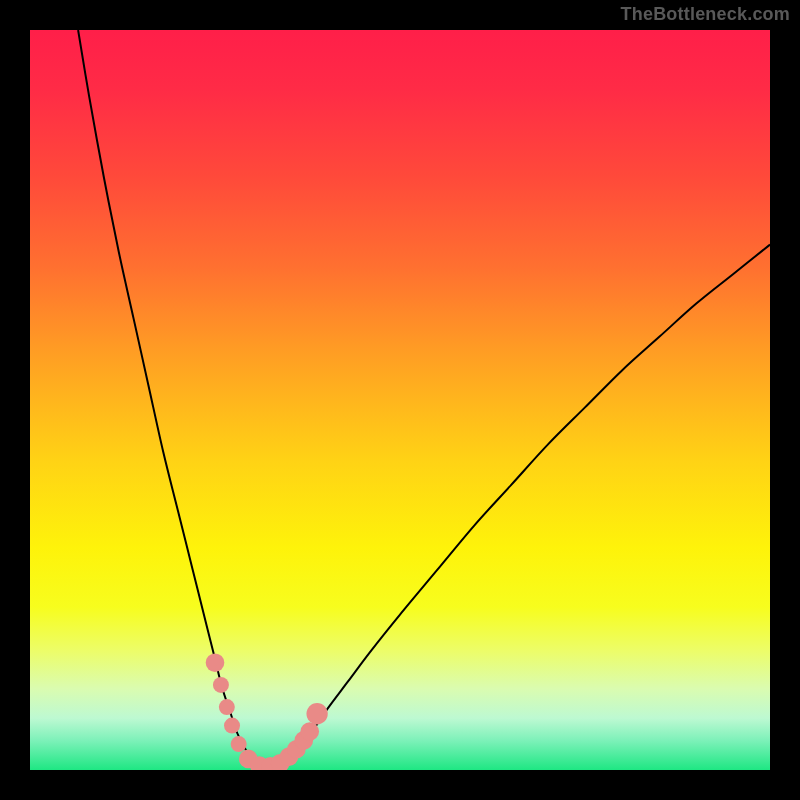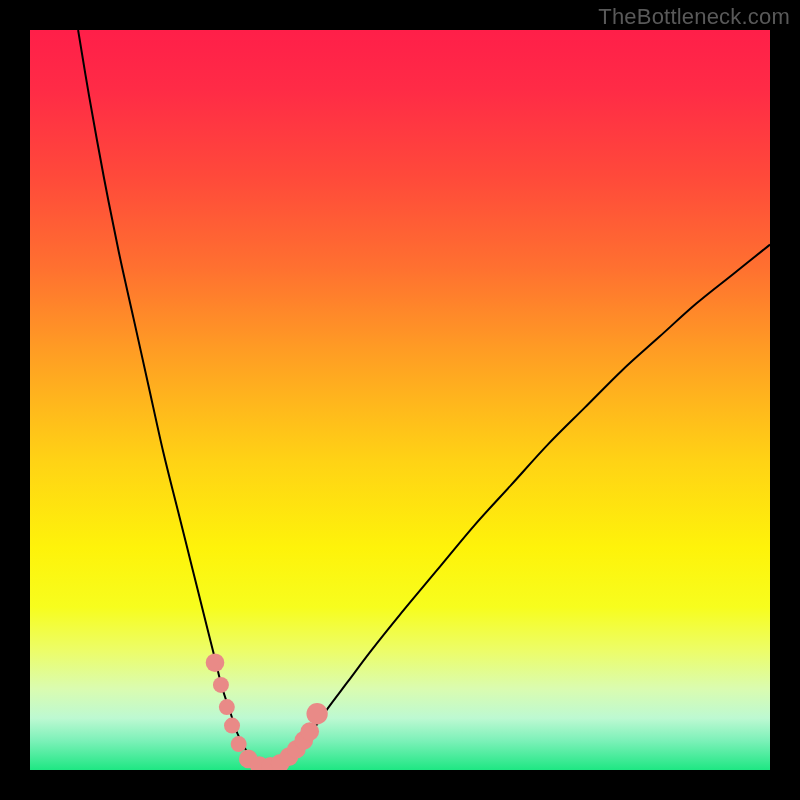--- a/index.html
+++ b/index.html
@@ -23,22 +23,22 @@
     left: 30px;
     width: 740px;
     height: 740px;
     overflow: hidden;
   }
   .watermark {
     position: absolute;
     top: 4px;
     right: 10px;
     color: #595959;
-    font-size: 22px;
-    font-weight: 400;
+    font-size: 18px;
+    font-weight: 700;
     letter-spacing: 0.2px;
     user-select: none;
   }
   svg { display: block; }
 </style>
 </head>
 <body>
 
 <div class="frame">
   <div class="watermark">TheBottleneck.com</div>

